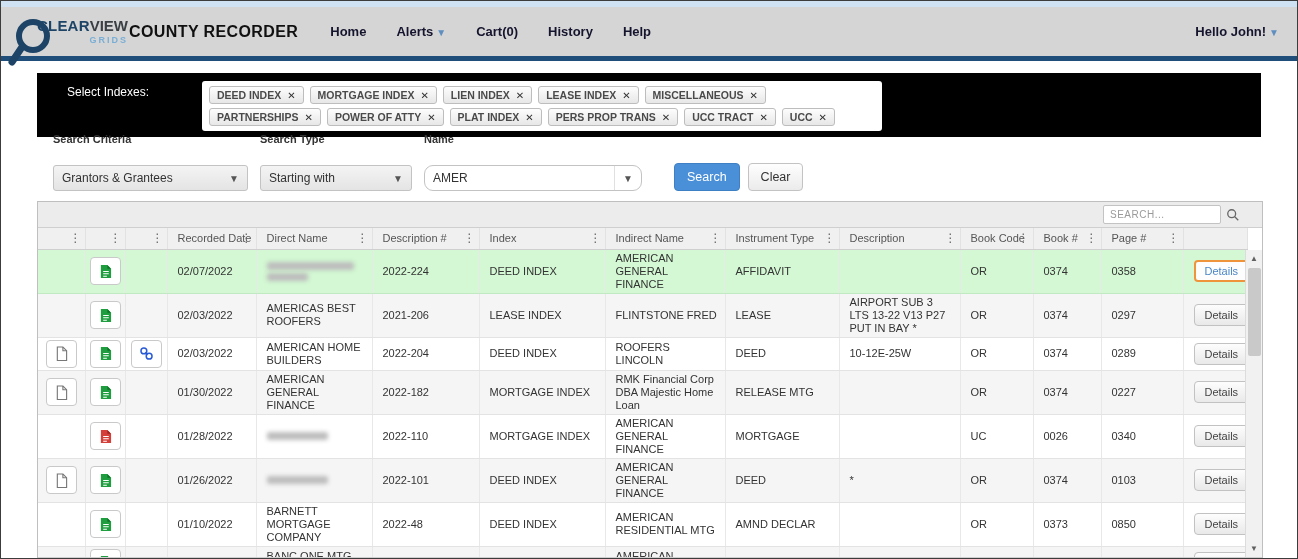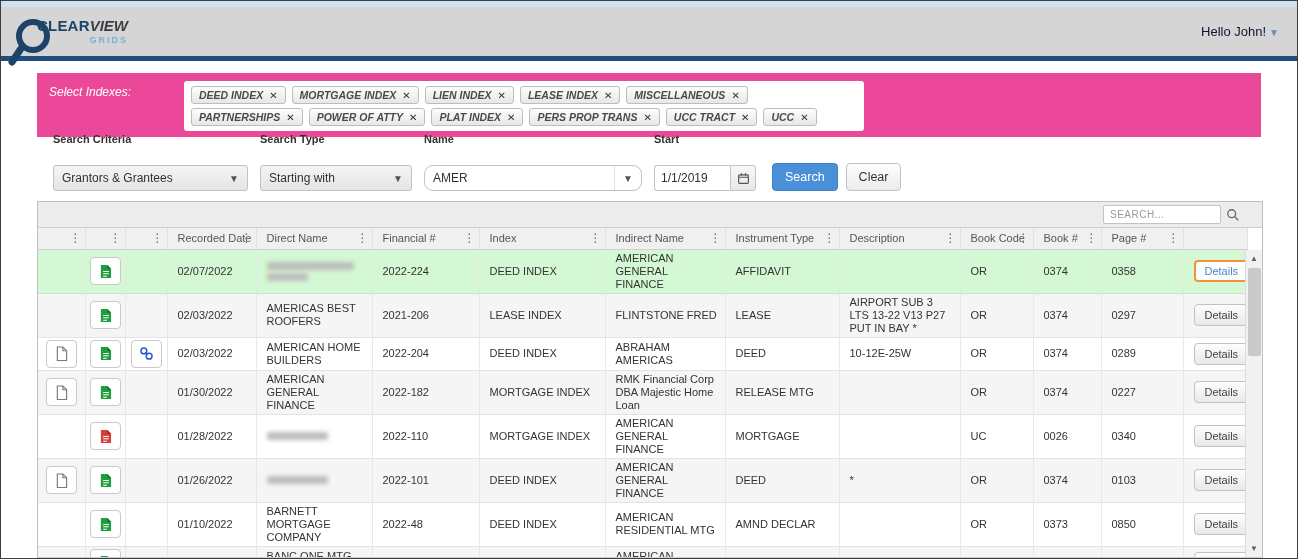--- a/index.html
+++ b/index.html
@@ -7,33 +7,33 @@
   body { font-family:"Liberation Sans","DejaVu Sans",sans-serif; background:#fff; }
   .window { width:1298px; height:559px; border:1px solid #3c3c3c; background:#fff; overflow:hidden; position:relative; }
 
   
   .topstrip { height:6px; background:#cfe2f4; }
   .navbar { height:49px; background:#d5d5d5; display:flex; align-items:center; padding:0 18px 0 6px; }
   .logo { display:flex; align-items:center; width:108px; position:relative; }
   .logo svg { position:absolute; left:0; top:-4px; }
   .logo-text { margin-left:30px; line-height:1; }
   .logo-a { font-weight:bold; font-size:15px; color:#1d4467; letter-spacing:.2px; }
-  .logo-b { font-weight:bold; font-size:15px; color:#3a3f44;font-style:italic; }
+  .logo-b { font-weight:bold; font-size:15px; color:#3a3f44; }
   .logo-grids { display:block; text-align:right; font-size:9px; font-weight:bold; color:#79aed6; letter-spacing:2px; margin-top:2px; }
   .app-title { font-size:16px; font-weight:bold; color:#101010; letter-spacing:.4px; margin:0 14px 0 14px; }
   .nav { display:flex; gap:30px; align-items:center; margin-left:18px; }
   .nav-item { font-size:13px; font-weight:bold; color:#15142e; cursor:pointer; white-space:nowrap; }
   .caret { color:#5f8fc0; font-size:10px; margin-left:3px; }
   .spacer { flex:1; }
-  .greeting { font-size:13px; font-weight:normal; color:#15142e; white-space:nowrap; }
+  .greeting { font-size:13px; font-weight:bold; color:#15142e; white-space:nowrap; }
   .navy-bar { height:5px; background:#1e4e79; }
 
   
   .panel-wrap { padding:12px 36px 0 36px; }
-  .indexes-panel { background:#ec4899; min-height:50px; display:flex; align-items:flex-start; padding:8px 10px 6px 12px;font-style:italic; }
+  .indexes-panel { background:#000000; min-height:50px; display:flex; align-items:flex-start; padding:8px 10px 6px 30px; }
   .indexes-label { color:#fff; font-size:12px; width:135px; flex:0 0 135px; padding-top:4px; }
   .chipbox { background:#fff; border-radius:3px; width:680px; padding:3px 4px; display:flex; flex-wrap:wrap; }
   .chip { display:inline-flex; align-items:center; gap:6px; background:linear-gradient(#fdfdfd,#e7e7e7); border:1px solid #bdbdbd; border-radius:3px; font-size:10.5px; font-weight:bold; color:#4a4a4a; padding:2px 7px; margin:2px 3px; white-space:nowrap; cursor:pointer; }
   .chip .x { font-size:10px; color:#333; font-weight:bold; }
 
   
   .criteria { margin:8px 36px 0 36px; padding-left:16px; display:flex; align-items:flex-end; height:46px; }
   .fgroup { display:flex; flex-direction:column; margin-right:12px; }
   .flabel { font-size:11px; font-weight:bold; color:#333; margin-bottom:20px; }
   .kselect { height:26px; border:1px solid #c3c3c3; border-radius:3px; background:linear-gradient(#f4f4f4,#e4e4e4); display:flex; align-items:center; font-size:12px; color:#333; padding:0 8px; cursor:pointer; }
@@ -89,20 +89,28 @@
     <div class="logo">
       <svg width="52" height="56" viewBox="0 0 52 56">
         <circle cx="26" cy="22" r="14" fill="none" stroke="#1d4467" stroke-width="6"></circle>
         <line x1="15" y1="33" x2="5" y2="48" stroke="#1d4467" stroke-width="7" stroke-linecap="round"></line>
       </svg>
       <div class="logo-text">
         <span class="logo-a">CLEAR</span><span class="logo-b">VIEW</span>
         <span class="logo-grids">GRIDS</span>
       </div>
     </div>
+    <div class="app-title">COUNTY RECORDER</div>
+    <div class="nav">
+      <span class="nav-item"><span>Home</span></span>
+      <span class="nav-item"><span>Alerts</span><span class="caret">▼</span></span>
+      <span class="nav-item"><span>Cart(0)</span></span>
+      <span class="nav-item"><span>History</span></span>
+      <span class="nav-item"><span>Help</span></span>
+    </div>
     <div class="spacer"></div>
     <div class="greeting"><span>Hello John!</span><span class="caret">▼</span></div>
   </div>
 
   <div class="navy-bar"></div>
 
   <div class="panel-wrap">
     <div class="indexes-panel">
       <div class="indexes-label">Select Indexes:</div>
       <div class="chipbox" id="chipbox">
@@ -179,33 +187,21 @@
           <span class="sel-caret">▼</span>
         </div>
     </div>
     <div class="fgroup" style="width:218px;">
       <span class="flabel">Name</span>
       <div class="kcombo">
           <span>AMER</span>
           <span class="sel-caret">▼</span>
         </div>
     </div>
-    <div class="fgroup">
-      <span class="flabel">Start</span>
-      <div class="dateinput">
-        <input value="1/1/2019" style="">
-        <span class="cal-btn">
-          <svg width="13" height="13" viewBox="0 0 16 16" fill="none" stroke="#555" stroke-width="1.4">
-              <rect x="2" y="3.5" width="12" height="10.5" rx="1"></rect>
-              <path d="M2 6.5h12M5.5 1.5v3M10.5 1.5v3"></path>
-            </svg>
-        </span>
-      </div>
-    </div>
-    <button class="btn btn-primary" style="margin-left:4px;">Search</button>
+    <button class="btn btn-primary" style="margin-left:20px;">Search</button>
     <button class="btn" style="margin-left:8px;">Clear</button>
   </div>
 
   <div class="grid">
     <div class="grid-toolbar">
       <div class="tsearch">
         <input placeholder="SEARCH..." style="">
         <svg width="14" height="14" viewBox="0 0 16 16" fill="none" stroke="#666" stroke-width="1.5">
             <circle cx="6.5" cy="6.5" r="4.5"></circle>
             <line x1="10" y1="10" x2="14" y2="14"></line>
@@ -236,21 +232,21 @@
               <span class="col-menu">⋮</span>
             </th>
           <th>
               <span class="col-menu">⋮</span>
             </th>
           <th>
               <span class="col-menu">⋮</span>
             </th>
           <th><span>Recorded Date</span><span class="col-menu">⋮</span></th>
           <th><span>Direct Name</span><span class="col-menu">⋮</span></th>
-          <th><span>Financial #</span><span class="col-menu">⋮</span></th>
+          <th><span>Description #</span><span class="col-menu">⋮</span></th>
           <th><span>Index</span><span class="col-menu">⋮</span></th>
           <th><span>Indirect Name</span><span class="col-menu">⋮</span></th>
           <th><span>Instrument Type</span><span class="col-menu">⋮</span></th>
           <th><span>Description</span><span class="col-menu">⋮</span></th>
           <th><span>Book Code</span><span class="col-menu">⋮</span></th>
           <th><span>Book #</span><span class="col-menu">⋮</span></th>
           <th><span>Page #</span><span class="col-menu">⋮</span></th>
           <th></th>
         </tr>
       </thead>
@@ -384,21 +380,21 @@
                     <circle cx="5.2" cy="5.2" r="3.1"></circle>
                     <circle cx="10.8" cy="10.8" r="3.1"></circle>
                     <line x1="6.8" y1="6.8" x2="9.2" y2="9.2"></line>
                   </svg>
       </button>
     </td>
     <td>02/03/2022</td>
     <td>AMERICAN HOME BUILDERS</td>
     <td>2022-204</td>
     <td>DEED INDEX</td>
-    <td>ABRAHAM AMERICAS</td>
+    <td>ROOFERS LINCOLN</td>
     <td>DEED</td>
     <td>10-12E-25W</td>
     <td>OR</td>
     <td>0374</td>
     <td>0289</td>
     <td style="text-align:center;">
       <button class="details-btn">Details</button>
     </td>
   </tr>
             <tr class="alt">

